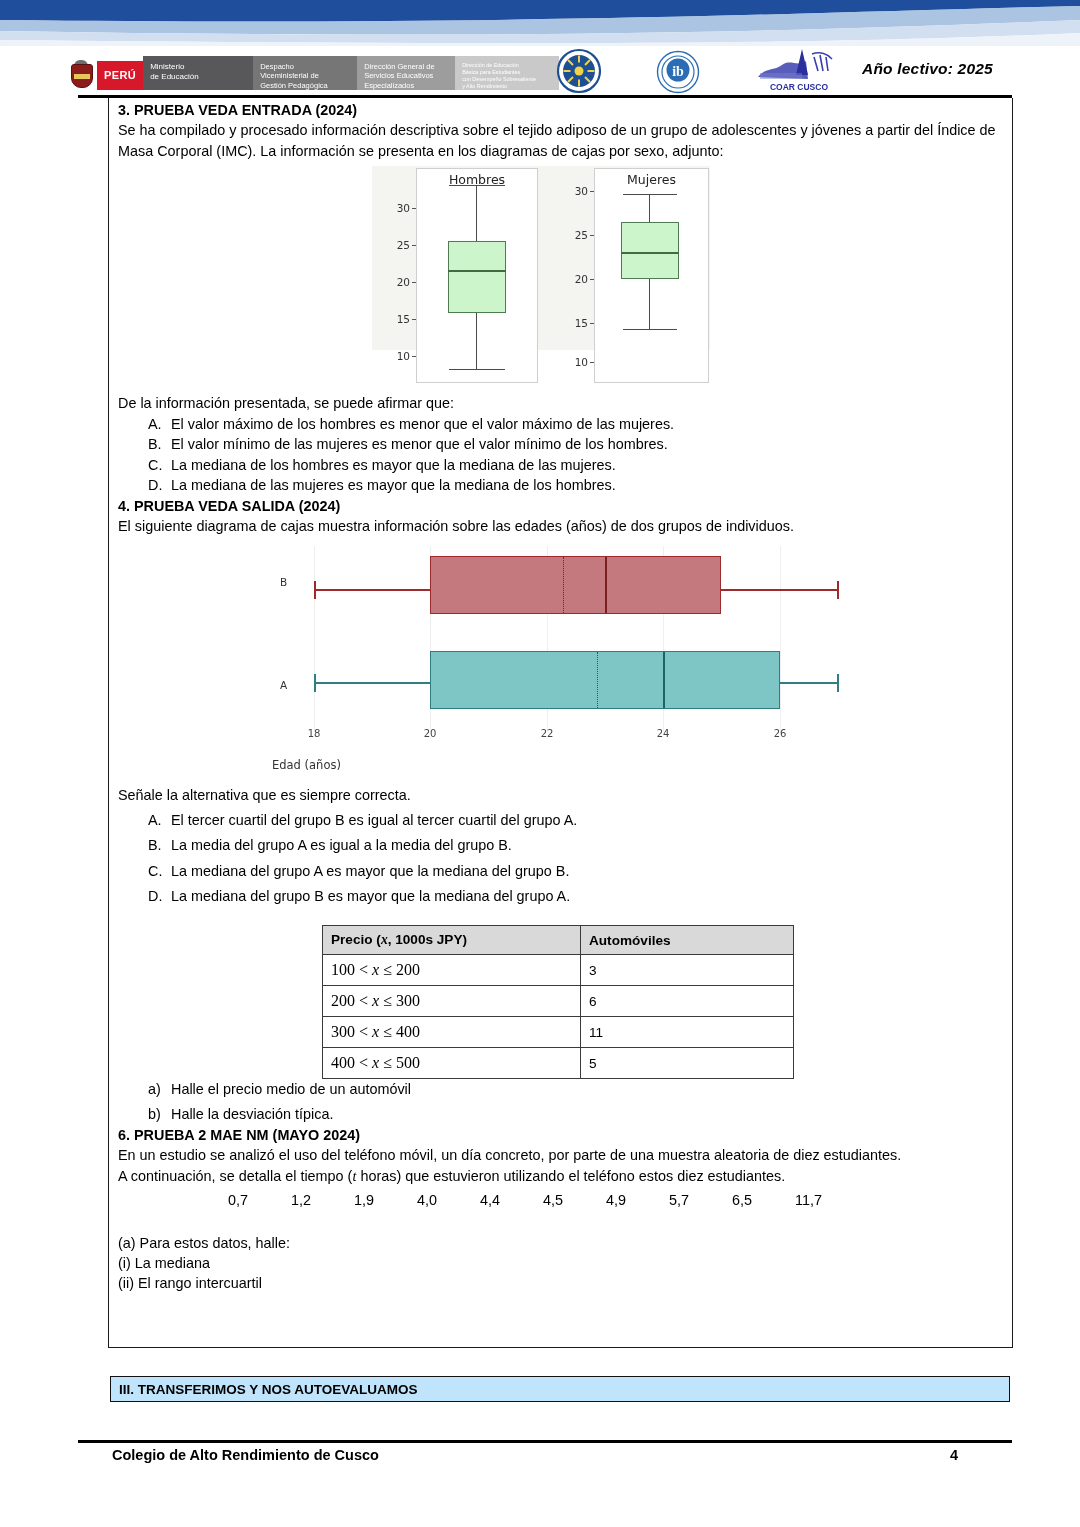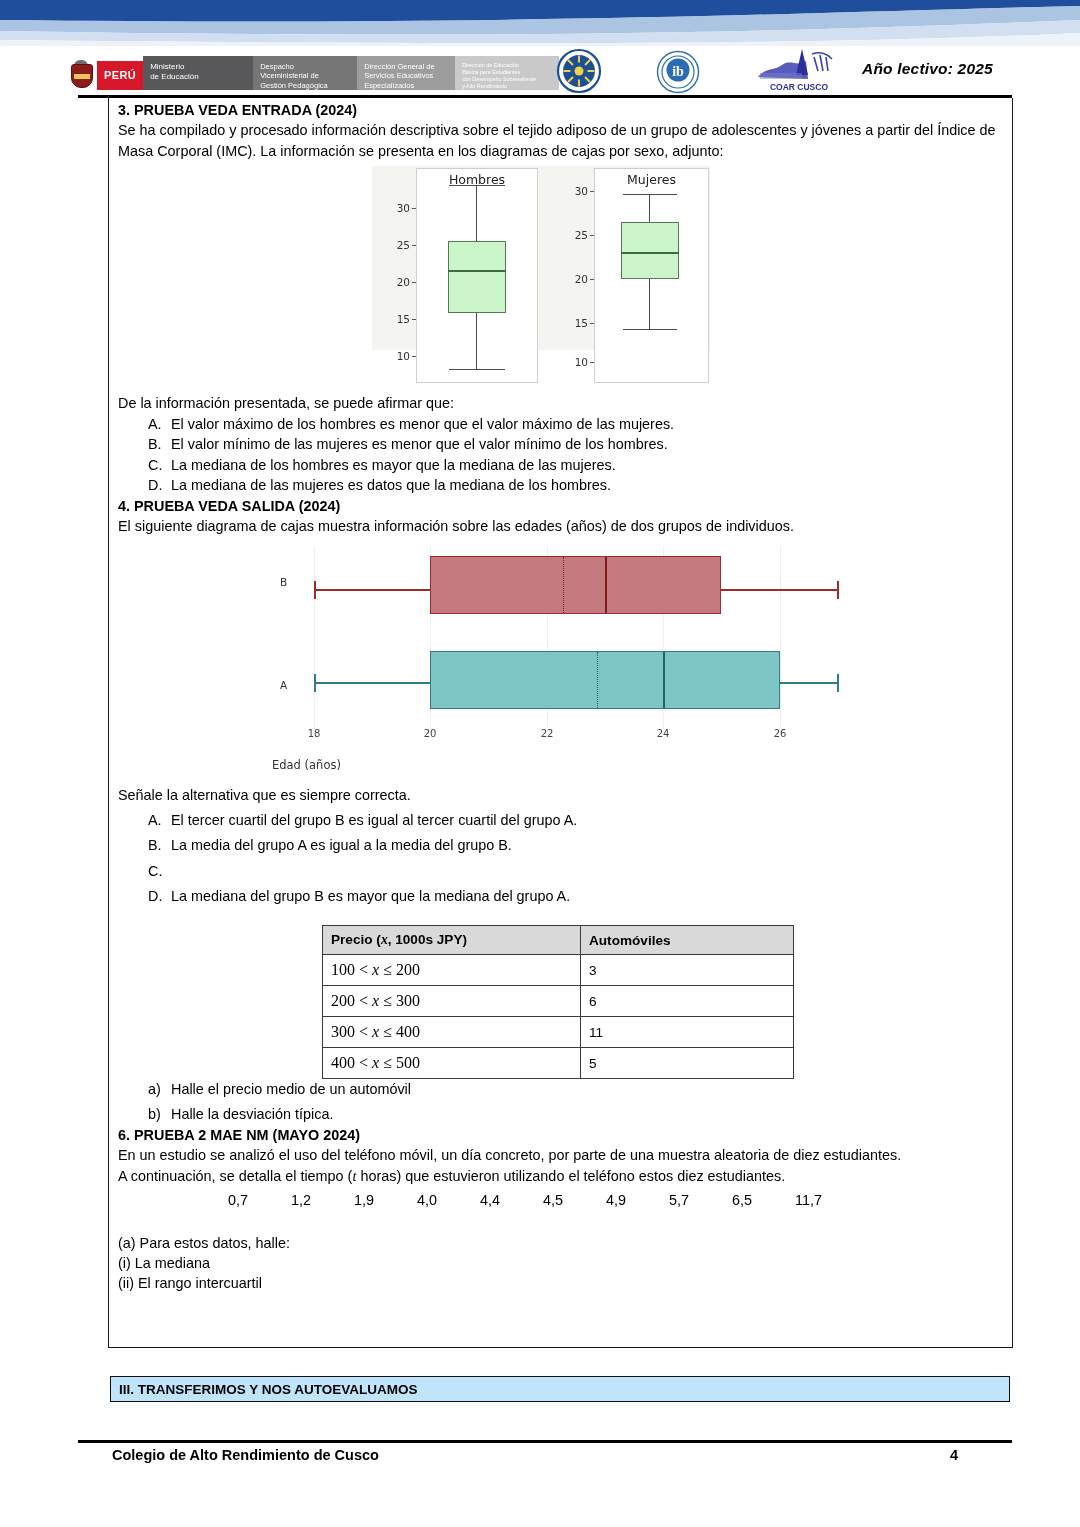--- a/index.html
+++ b/index.html
@@ -235,39 +235,40 @@
   <div class="opt">
     <span class="lt">B.</span>
     <span>El valor mínimo de las mujeres es menor que el valor mínimo de los hombres.</span>
   </div>
   <div class="opt">
     <span class="lt">C.</span>
     <span>La mediana de los hombres es mayor que la mediana de las mujeres.</span>
   </div>
   <div class="opt">
     <span class="lt">D.</span>
-    <span>La mediana de las mujeres es datos que la mediana de los hombres.</span>
+    <span>La mediana de las mujeres es mayor que la mediana de los hombres.</span>
   </div>
 
   <h3 class="qhead">4. PRUEBA VEDA SALIDA (2024)</h3>
   <p class="para">El siguiente diagrama de cajas muestra información sobre las edades (años) de dos grupos de individuos.</p>
 
   <div style="height:248px"></div>
 
   <p class="para indent20">Señale la alternativa que es siempre correcta.</p>
   <div class="opt mt6">
     <span class="lt">A.</span>
     <span>El tercer cuartil del grupo B es igual al tercer cuartil del grupo A.</span>
   </div>
   <div class="opt mt6">
     <span class="lt">B.</span>
     <span>La media del grupo A es igual a la media del grupo B.</span>
   </div>
   <div class="opt mt6">
     <span class="lt">C.</span>
+    <span>La mediana del grupo A es mayor que la mediana del grupo B.</span>
   </div>
   <div class="opt mt6">
     <span class="lt">D.</span>
     <span>La mediana del grupo B es mayor que la mediana del grupo A.</span>
   </div>
 
 
   <div style="height:172px"></div>
 
   <div class="opt">

